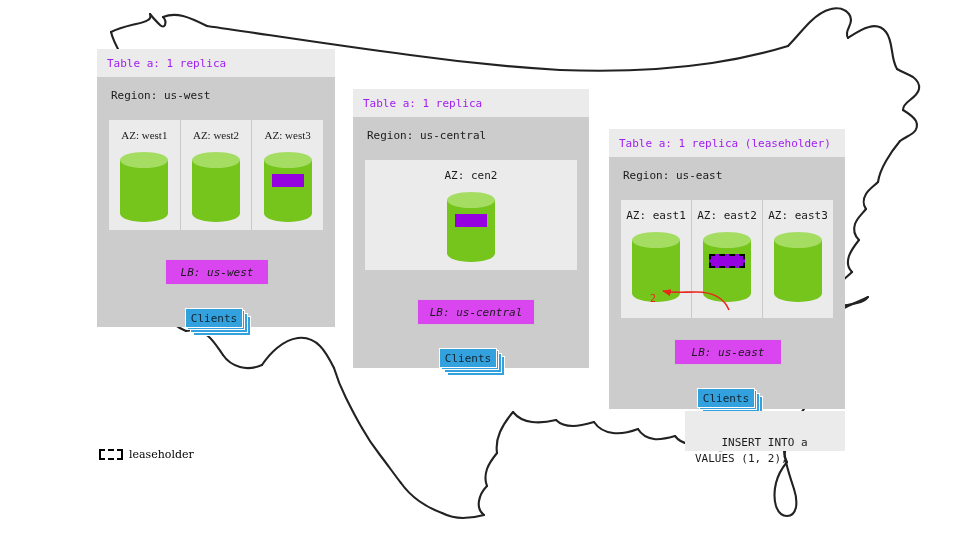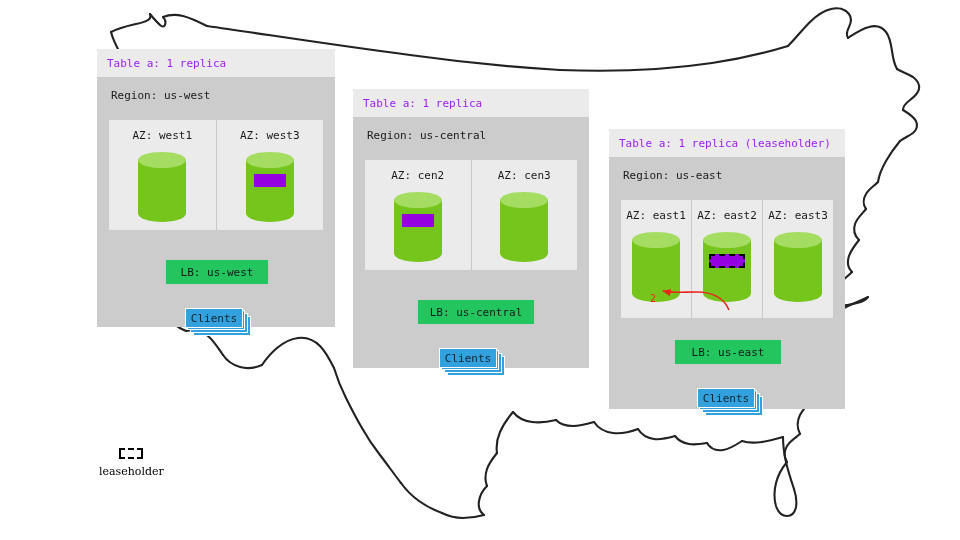--- a/index.html
+++ b/index.html
@@ -73,27 +73,28 @@
     background:#9400e0;
   }
   .replica.leaseholder{
     border:2px dashed #000000;
     box-sizing:border-box;
   }
 
   
   .lb-box{
     position:absolute;
-    background:#22c55e;
+    background:#d946ef;
     border:1px solid #c9c9c9;
     box-sizing:border-box;
     font-size:11px;
     color:#1a1a1a;
     display:flex;align-items:center;justify-content:center;
     white-space:nowrap;
+    font-style:italic;
   }
 
   
   .clients{position:absolute;}
   .clients .sheet{
     position:absolute;
     background:#33a1de;
     border:1px solid #ffffff;
     box-sizing:border-box;
   }
@@ -115,21 +116,21 @@
     font-size:11px;
     color:#1a1a1a;
     padding:8px 10px;
     line-height:1.45;
     white-space:pre;
   }
 
   
   .legend{
     position:absolute;
-    display:flex;align-items:center;gap:6px;flex-direction:column;
+    display:flex;align-items:center;gap:6px;
   }
   .legend .swatch{
     width:24px;height:11px;
     border:2px dashed #000000;
     box-sizing:border-box;
     background:transparent;
   }
   .legend .legend-text{
     font-family:"DejaVu Serif","Liberation Serif",serif;
     font-size:11px;color:#000000;
@@ -219,23 +220,30 @@
       <path d="M134,144 C131,138 128,132 127,125 C126,119 127,113 128,109"></path>
     </g>
   </svg>
 
   <div class="region-panel" style="left:97px;top:49px;width:238px;">
     <div class="panel-header">
       <span>Table a: 1 replica</span>
     </div>
     <div class="panel-body" style="height:250px;">
       <div class="region-title">Region: us-west</div>
-      <div class="az-row" style="left:12px;top:43px;width:214px;height:110px;">
+      <div class="az-row" style="left:12px;top:43px;width:214px;height:110px;font-family:Liberation Serif, serif;">
         <div class="az-cell">
           <div class="az-label">AZ: west1</div>
+          <div class="cyl" style="top:32px;width:48px;height:70px;">
+            <div class="body" style="width:48px;height:62px;"></div>
+            <div class="top" style="width:48px;height:16px;"></div>
+          </div>
+        </div>
+        <div class="az-cell">
+          <div class="az-label">AZ: west2</div>
           <div class="cyl" style="top:32px;width:48px;height:70px;">
             <div class="body" style="width:48px;height:62px;"></div>
             <div class="top" style="width:48px;height:16px;"></div>
           </div>
         </div>
         <div class="az-cell">
           <div class="az-label">AZ: west3</div>
           <div class="cyl" style="top:32px;width:48px;height:70px;">
             <div class="body" style="width:48px;height:62px;"></div>
             <div class="top" style="width:48px;height:16px;"></div>
@@ -265,27 +273,20 @@
       <div class="region-title">Region: us-central</div>
       <div class="az-row" style="left:12px;top:43px;width:212px;height:110px;">
         <div class="az-cell">
           <div class="az-label">AZ: cen2</div>
           <div class="cyl" style="top:32px;width:48px;height:70px;">
             <div class="body" style="width:48px;height:62px;"></div>
             <div class="top" style="width:48px;height:16px;"></div>
             <div class="replica" style="left:8px;top:22px;width:32px;height:13px;"></div>
           </div>
         </div>
-        <div class="az-cell">
-          <div class="az-label">AZ: cen3</div>
-          <div class="cyl" style="top:32px;width:48px;height:70px;">
-            <div class="body" style="width:48px;height:62px;"></div>
-            <div class="top" style="width:48px;height:16px;"></div>
-          </div>
-        </div>
       </div>
       <div class="lb-box" style="left:64px;top:182px;width:118px;height:26px;">
         <span>LB: us-central</span>
       </div>
       <div class="clients" style="left:86px;top:231px;width:66px;height:28px;">
         <div class="sheet" style="left:8px;top:8px;width:58px;height:20px;"></div>
         <div class="sheet" style="left:5px;top:5px;width:58px;height:20px;"></div>
         <div class="sheet" style="left:2px;top:2px;width:58px;height:20px;"></div>
         <div class="front" style="width:58px;height:20px;">
           <span>Clients</span>
@@ -331,20 +332,24 @@
         <div class="sheet" style="left:8px;top:8px;width:58px;height:20px;"></div>
         <div class="sheet" style="left:5px;top:5px;width:58px;height:20px;"></div>
         <div class="sheet" style="left:2px;top:2px;width:58px;height:20px;"></div>
         <div class="front" style="width:58px;height:20px;">
           <span>Clients</span>
         </div>
       </div>
     </div>
   </div>
 
+  <div class="sql-box" style="left:685px;top:411px;width:160px;height:40px;">
+    <span>INSERT INTO a
+VALUES (1, 2);</span>
+  </div>
 
   <svg id="arrow-layer" viewBox="0 0 960 540" xmlns="http://www.w3.org/2000/svg">
     <defs>
       <marker id="ahead" viewBox="0 0 10 10" refX="9" refY="5" markerWidth="5.5" markerHeight="5.5" orient="auto-start-reverse">
         <path d="M0,1 L10,5 L0,9 z" fill="#e8271c"></path>
       </marker>
     </defs>
     <path d="M729,310 C724,298 712,292 697,292 C683,292 672,293 663,291" fill="none" stroke="#e8271c" stroke-width="1.6" marker-end="url(#ahead)"></path>
   </svg>
   <div class="arrow-label" style="left:650px;top:293px;">2</div>

